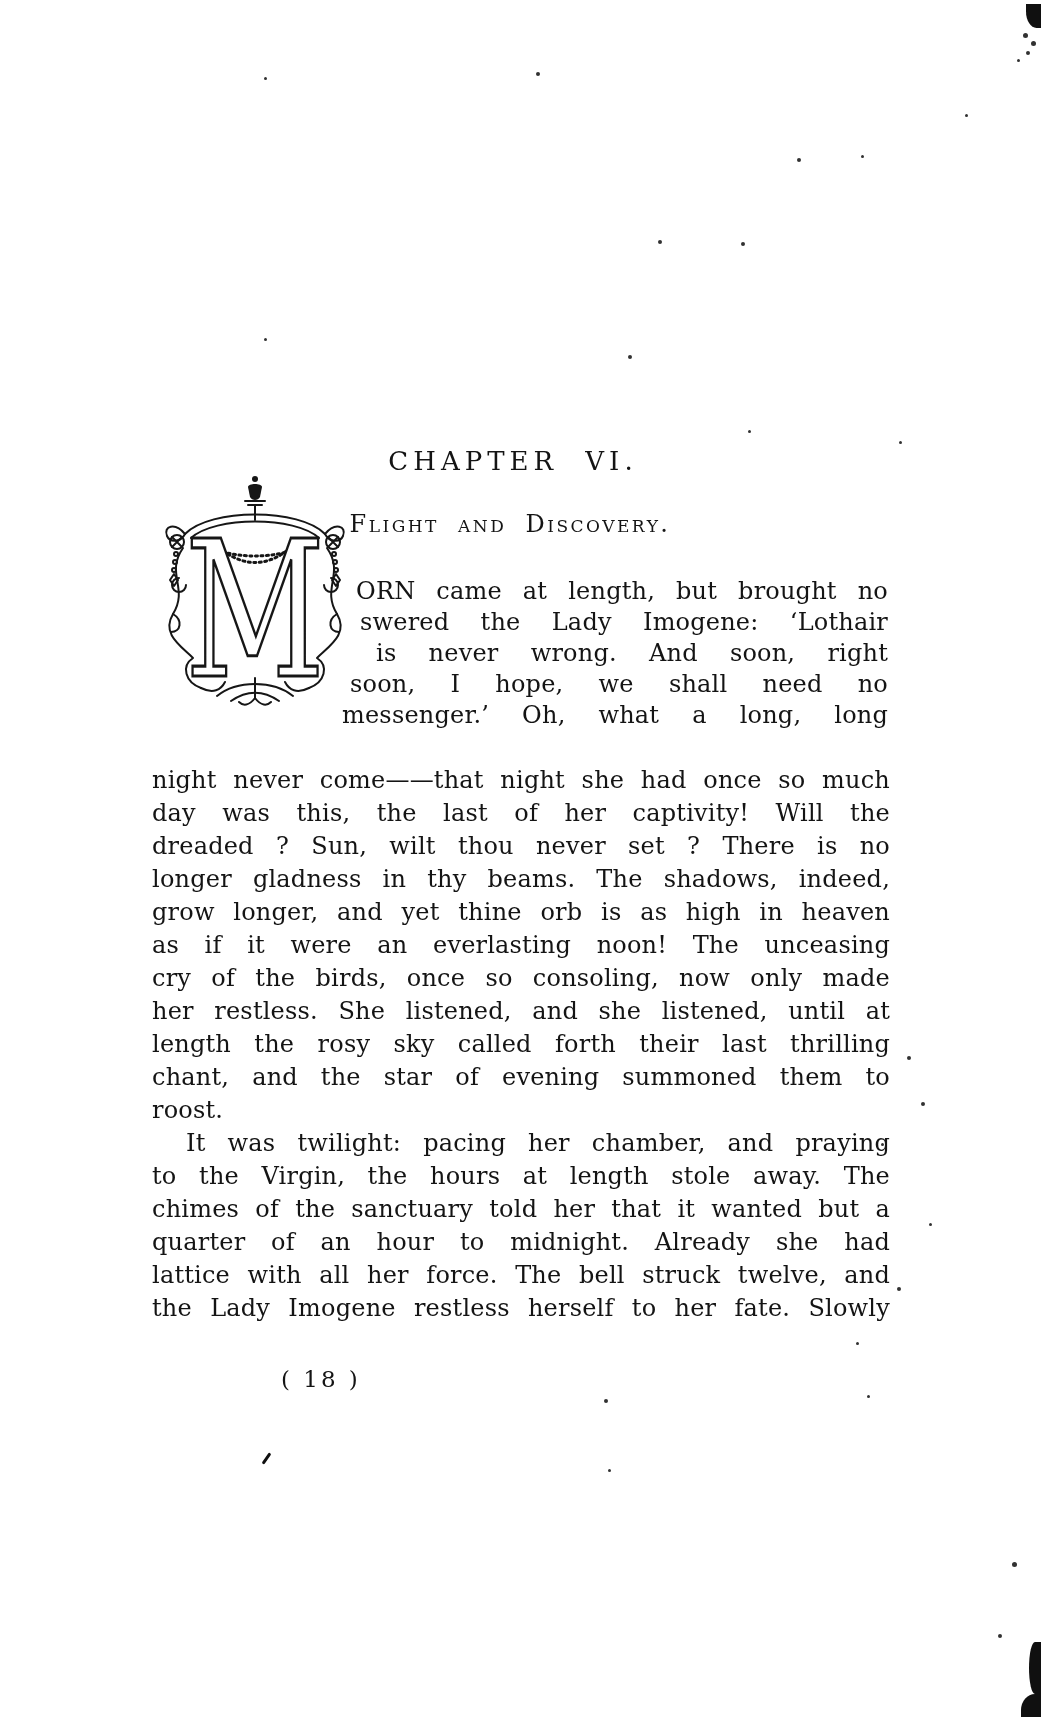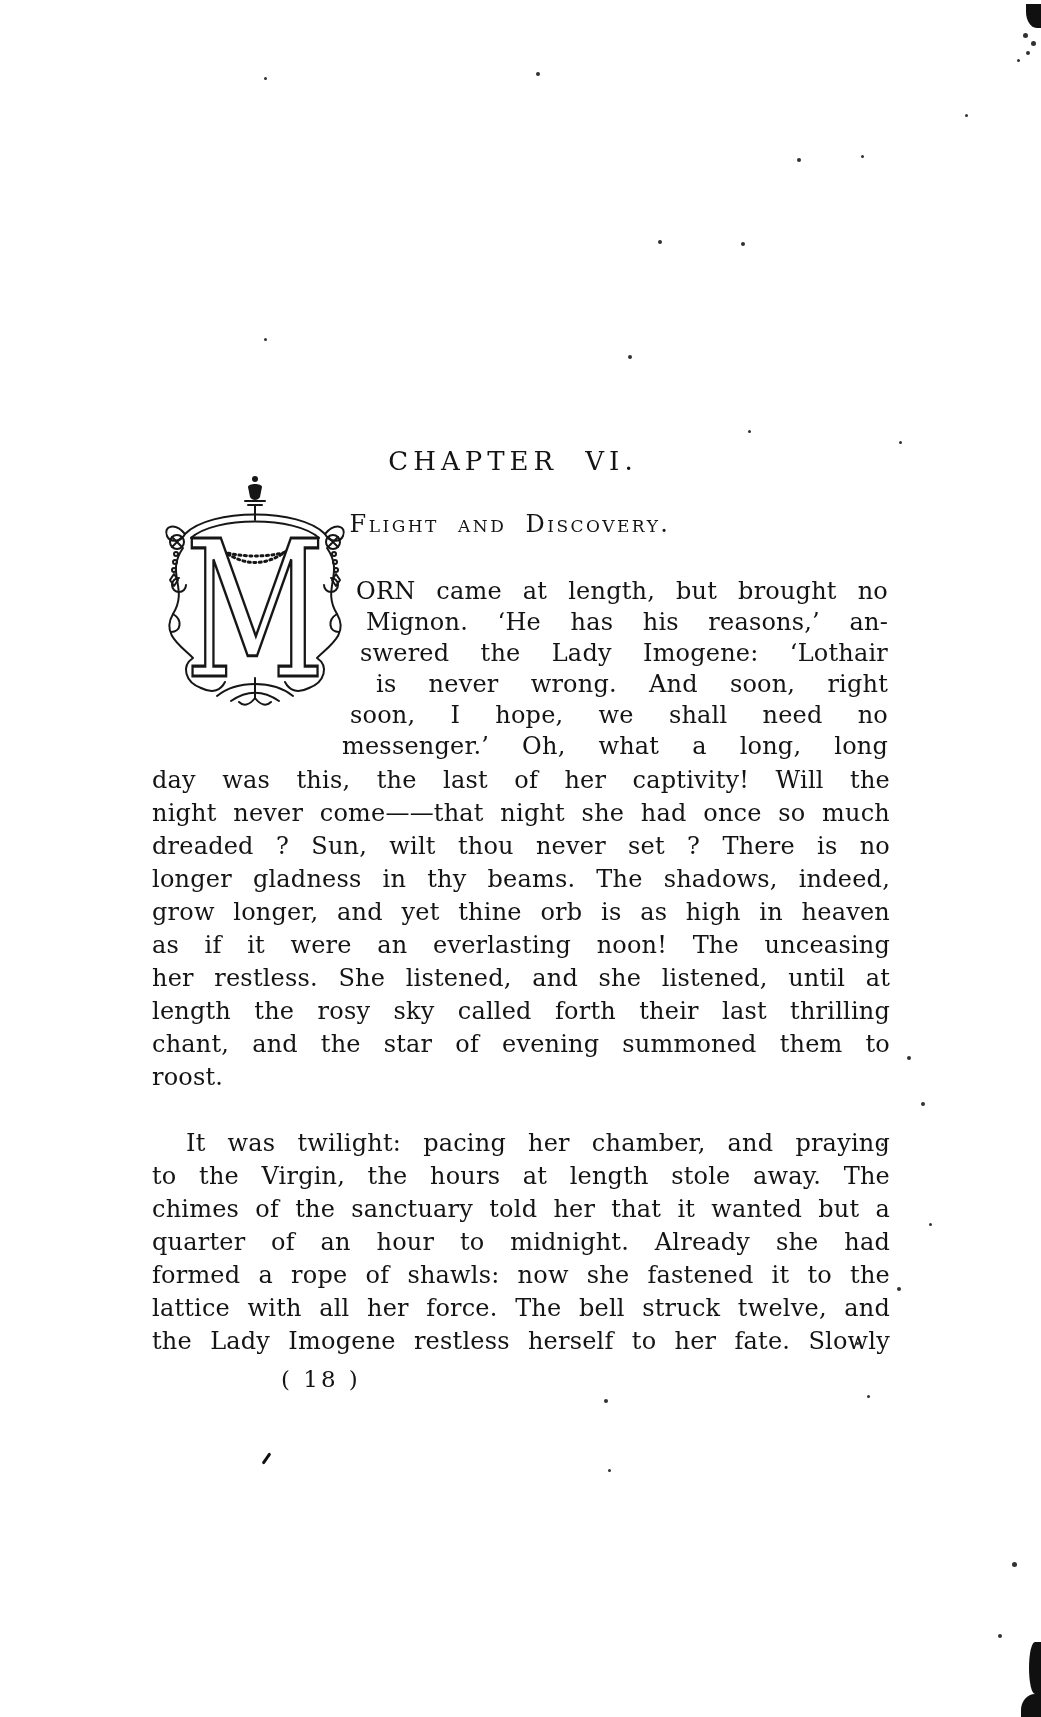--- a/index.html
+++ b/index.html
@@ -113,46 +113,45 @@
         <path d="M62,226 C82,210 118,210 138,226"></path>
         <path d="M76,231 C92,220 108,220 124,231"></path>
         <path d="M100,208 L100,228 M100,228 C94,236 88,236 84,232 M100,228 C106,236 112,236 116,232"></path>
       </g>
       <text transform="translate(100,206) scale(0.72,1)" x="0" y="0" text-anchor="middle" font-family="DejaVu Serif, Liberation Serif, serif" font-size="190" fill="#ffffff" stroke="#161616" stroke-width="3.2">M</text>
     </svg>
   </div>
 
   <div class="wrapped">
     <div class="textline w0">ORN came at length, but brought no</div>
-    <div class="textline w1">Mignon. ‘He has his reasons,’ an-</div>
     <div class="textline w2">swered the Lady Imogene: ‘Lothair</div>
     <div class="textline w3">is never wrong. And soon, right</div>
     <div class="textline w4">soon, I hope, we shall need no</div>
     <div class="textline w5">messenger.’ Oh, what a long, long</div>
   </div>
 
   <div class="fullcol col-p1">
+    <div class="textline">night never come——that night she had once so much</div>
     <div class="textline">day was this, the last of her captivity! Will the</div>
-    <div class="textline">night never come——that night she had once so much</div>
     <div class="textline">dreaded ? Sun, wilt thou never set ? There is no</div>
     <div class="textline">longer gladness in thy beams. The shadows, indeed,</div>
     <div class="textline">grow longer, and yet thine orb is as high in heaven</div>
     <div class="textline">as if it were an everlasting noon! The unceasing</div>
+    <div class="textline">cry of the birds, once so consoling, now only made</div>
     <div class="textline">her restless. She listened, and she listened, until at</div>
     <div class="textline">length the rosy sky called forth their last thrilling</div>
     <div class="textline">chant, and the star of evening summoned them to</div>
     <div class="textline end">roost.</div>
   </div>
 
   <div class="fullcol col-p2">
     <div class="textline indent">It was twilight: pacing her chamber, and praying</div>
     <div class="textline">to the Virgin, the hours at length stole away. The</div>
     <div class="textline">chimes of the sanctuary told her that it wanted but a</div>
     <div class="textline">quarter of an hour to midnight. Already she had</div>
-    <div class="textline">formed a rope of shawls: now she fastened it to the</div>
     <div class="textline">lattice with all her force. The bell struck twelve, and</div>
     <div class="textline">the Lady Imogene restless herself to her fate. Slowly</div>
   </div>
 
   <div class="pagenum">( 18 )</div>
 
   <div>
       <span class="dot" style="left: 536px; top: 72px; width: 4px; height: 4px;"></span>
       <span class="dot" style="left: 264px; top: 77px; width: 3px; height: 3px;"></span>
       <span class="dot" style="left: 965px; top: 114px; width: 3px; height: 3px;"></span>

